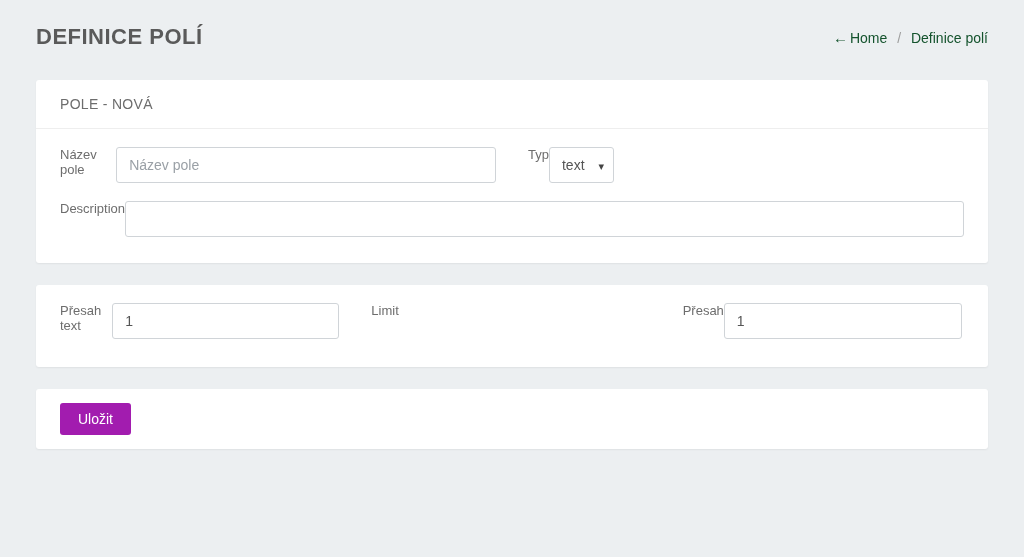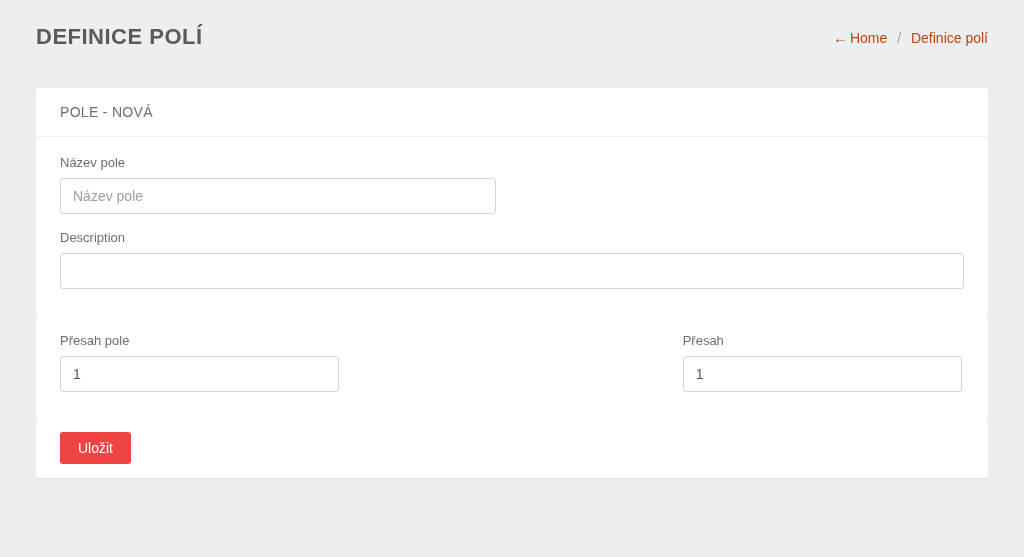--- a/index.html
+++ b/index.html
@@ -12,69 +12,70 @@
     height: 557px;
     overflow: hidden;
   }
   .page {
     padding: 24px 36px;
   }
   .header-row {
     display: flex;
     justify-content: space-between;
     align-items: center;
-    margin-bottom: 38px;
+    margin-bottom: 30px;
     gap: 24px;
   }
   .page-title {
     font-size: 22px;
     font-weight: 700;
     color: #5a5a5a;
     letter-spacing: 0.5px;
   }
   .breadcrumb {
     font-size: 14px;
     color: #9e9e9e;
   }
   .breadcrumb a {
-    color: #c2410c;
+    color: #14532d;
     text-decoration: none;
   }
   .breadcrumb .sep {
     margin: 0 6px;
     color: #9e9e9e;
   }
   .breadcrumb .arrow {
     font-size: 15px;
     margin-right: 2px;
   }
   .card {
     background: #fff;
     border-radius: 3px;
     box-shadow: 0 1px 2px rgba(0,0,0,0.06);
+    margin-bottom: 22px;
   }
   .card-header {
     padding: 16px 24px;
     border-bottom: 1px solid #eee;
     font-size: 14px;
     color: #6d6d6d;
     letter-spacing: 0.3px;
   }
   .card-body {
     padding: 18px 24px 26px 24px;
   }
   .form-row {
     display: flex;
     gap: 32px;
     margin-bottom: 16px;
   }
   .form-row:last-child { margin-bottom: 0; }
   .form-group {
     display: flex;
-    flex-direction: column;
+    flex-direction: row;
   }
   .half { flex: 0 0 calc(50% - 16px); }
   .full { flex: 1 1 100%; }
   .third { flex: 0 0 calc(33.333% - 22px); }
   label {
     font-size: 13px;
     color: #6d6d6d;
     margin-bottom: 8px;
   }
   input[type="text"], select {
@@ -106,21 +107,21 @@
     top: 50%;
     transform: translateY(-50%);
     font-size: 11px;
     color: #444;
     pointer-events: none;
   }
   .save-card {
     padding: 14px 24px;
   }
   .btn-save {
-    background: #ef4444;
+    background: #a21caf;
     color: #fff;
     border: none;
     border-radius: 3px;
     padding: 8px 18px;
     font-size: 14px;
     cursor: pointer;
   }
 </style>
 </head>
 <body>
@@ -137,38 +138,47 @@
   </div>
 
   <div class="card">
     <div class="card-header">POLE - NOVÁ</div>
     <div class="card-body">
       <div class="form-row">
         <div class="form-group half">
           <label>Název pole</label>
           <input type="text" placeholder="Název pole" value="" style="">
         </div>
+        <div class="form-group half">
+          <label>Typ</label>
+          <div class="select-wrap">
+            <select>
+              <option>text</option>
+            </select>
+          </div>
+        </div>
       </div>
       <div class="form-row">
         <div class="form-group full">
           <label>Description</label>
           <input type="text" value="" style="">
         </div>
       </div>
     </div>
   </div>
 
   <div class="card">
     <div class="card-body">
       <div class="form-row">
         <div class="form-group third">
-          <label>Přesah pole</label>
+          <label>Přesah text</label>
           <input type="text" value="1" style="">
         </div>
         <div class="form-group third">
+          <label>Limit</label>
         </div>
         <div class="form-group third">
           <label>Přesah</label>
           <input type="text" value="1" style="">
         </div>
       </div>
     </div>
   </div>
 
   <div class="card save-card">

